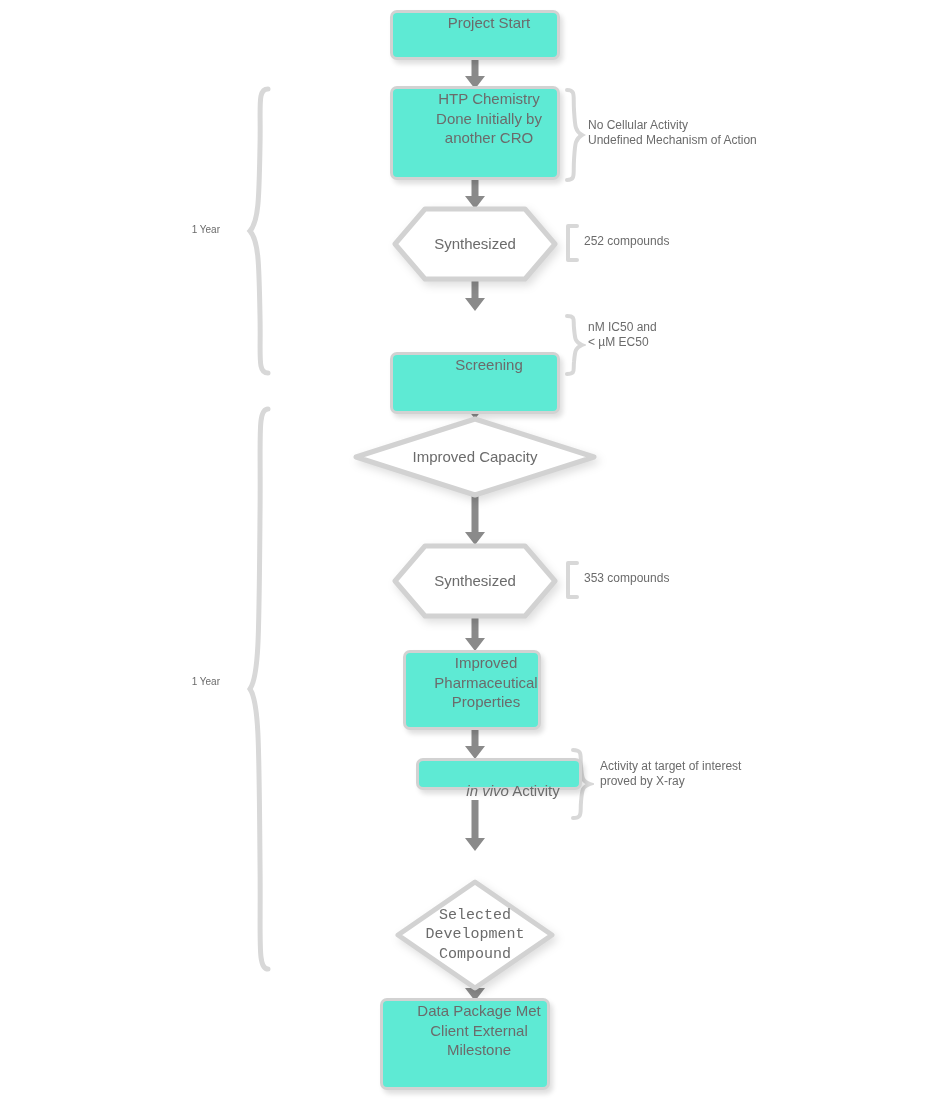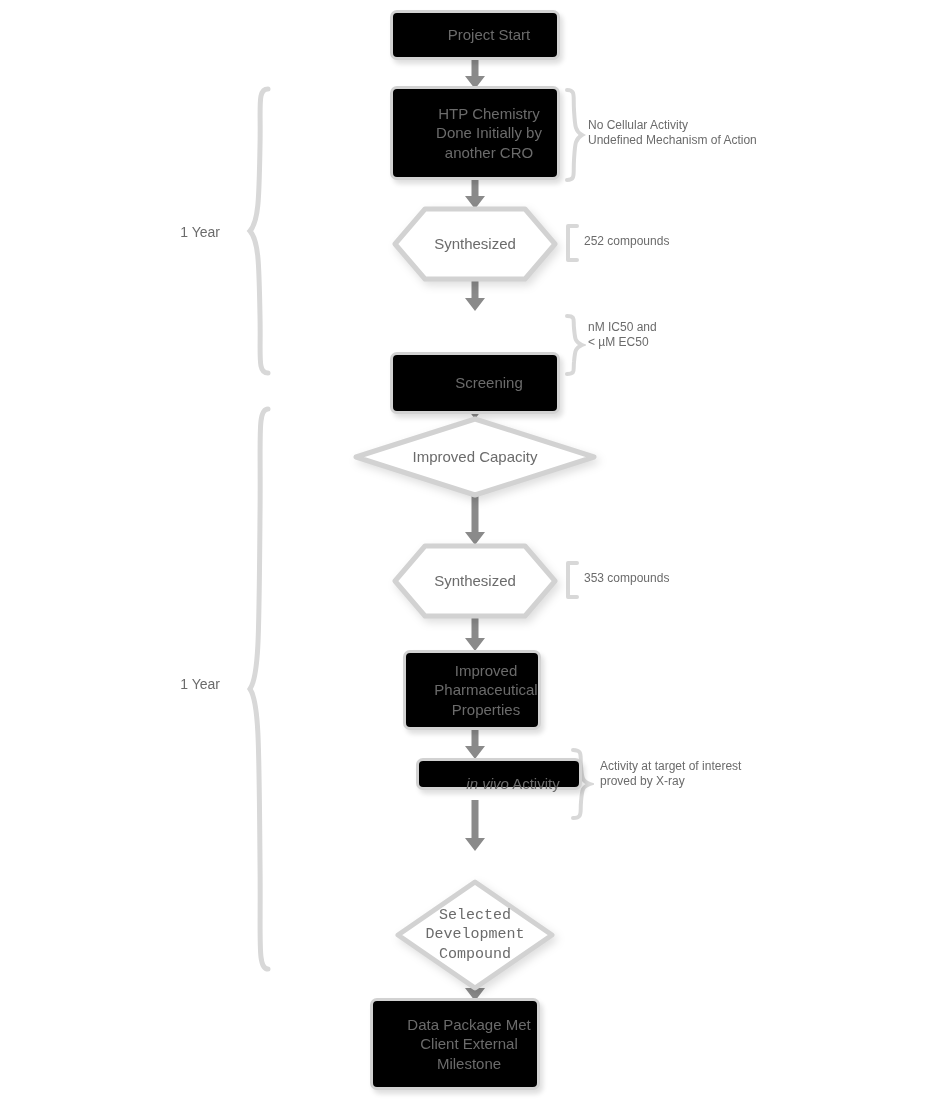--- a/index.html
+++ b/index.html
@@ -29,26 +29,25 @@
     color: #6b6b6b;
     font-size: 15px;
     white-space: pre-line;
     pointer-events: none;
   }
 
   
   .rect-node {
     position: absolute;
     box-sizing: border-box;
-    background: #000000;
+    background: #5eead4;
     border: 3px solid #d2d2d2;
     border-radius: 7px;
     box-shadow: 3px 4px 5px rgba(0,0,0,0.13);
     display: flex;
-    align-items: center;
     justify-content: center;
     padding-left: 28px;
   }
 
   
   .hex-node {
     position: absolute;
   }
   .hex-node svg {
     position: absolute;
@@ -109,21 +108,21 @@
     color: #6b6b6b;
     white-space: pre-line;
   }
 
   
   .time-brace {
     position: absolute;
   }
   .time-label {
     position: absolute;
-    font-size: 14px;
+    font-size: 10px;
     color: #6b6b6b;
     text-align: right;
     white-space: nowrap;
   }
 
   .italic { font-style: italic; }
 </style>
 </head>
 <body>
 
@@ -246,21 +245,21 @@
 
   <div class="diamond-node" style="left:395px; top:879px; width:160px; height:112px; z-index:2;font-family:Liberation Mono, monospace;">
     <svg width="160" height="112" viewBox="0 0 160 112">
       <polygon points="80,3 157,56 80,109 3,56" fill="#ffffff" stroke="#d2d2d2" stroke-width="5" stroke-linejoin="round" style="filter:drop-shadow(3px 4px 4px rgba(0,0,0,0.13))"></polygon>
     </svg>
     <div class="node-label">Selected
 Development
 Compound</div>
   </div>
 
-  <div class="rect-node" style="left:370px; top:998px; width:170px; height:92px; z-index:2;">
+  <div class="rect-node" style="left:380px; top:998px; width:170px; height:92px; z-index:2;">
     <div class="node-label">Data Package Met
 Client External
 Milestone</div>
   </div>
 
   <div class="bracket" style="left:564px; top:88px; width:22px; height:94px;">
     <svg width="22" height="94" viewBox="0 0 22 94">
       <path d="M3 2 C12 2 9 8 10 22 C11 38 11 43 18 47 C11 51 11 56 10 72 C9 86 12 92 3 92" fill="none" stroke="#d8d8d8" stroke-width="4" stroke-linecap="round"></path>
     </svg>
   </div>

